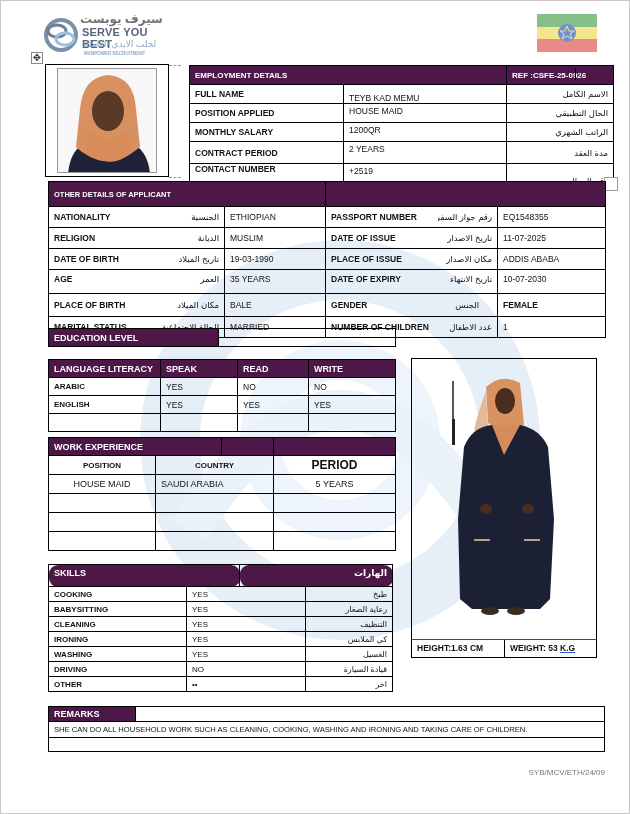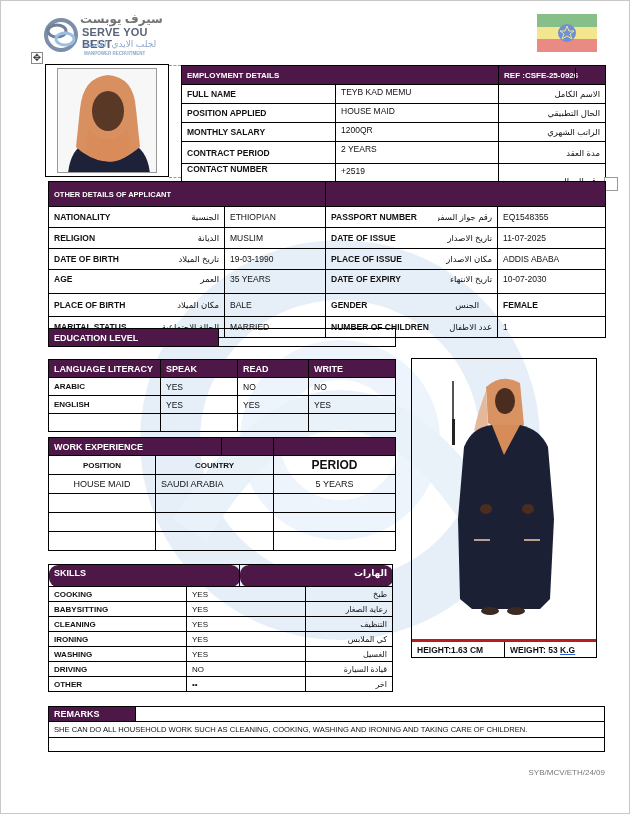--- a/index.html
+++ b/index.html
@@ -24,21 +24,21 @@
   .logo-en { position: absolute; left: 40px; top: 14px; font-size: 11px; color: #5a6478; font-weight: bold; letter-spacing: 0.2px; }
   .logo-ar2 { position: absolute; left: 42px; top: 27px; font-size: 9px; color: #8aa8cc; direction: rtl; }
   .logo-sub { position: absolute; left: 42px; top: 39px; font-size: 4.5px; color: #8aa8cc; font-weight: bold; }
   .move-handle { left: 31px; top: 52px; width: 12px; height: 12px; border: 1px solid #888; background: #fff; font-size: 10px; line-height: 10px; text-align: center; color: #333; }
 
   .flag { left: 537px; top: 14px; width: 60px; height: 38px; }
 
   .photo1 { left: 45px; top: 64px; width: 124px; height: 113px; border: 1px solid #000; padding: 3px 11px; }
   .photo1-inner { width: 100%; height: 100%; border: 1px solid #999; background: #f4f4f4; position: relative; overflow: hidden; }
 
-  .emp { left: 181px; top: 65px; width: 424px; }
+  .emp { left: 189px; top: 65px; width: 424px; }
   .emp td { height: 19px; }
   .emp .hdr td { height: 19px; font-size: 8px; }
 
   .other { left: 48px; top: 181px; width: 557px; }
   .other td { height: 21px; }
   .other .hdr td { height: 25px; font-size: 7.5px; }
 
   .edu { left: 48px; top: 328px; width: 347px; }
   .edu td { height: 18px; font-size: 9px; }
 
@@ -49,21 +49,21 @@
   .work { left: 48px; top: 437px; width: 347px; }
   .work td { height: 19px; }
   .work .hdr td { font-size: 9px; height: 18px; }
 
   .skills { left: 48px; top: 564px; width: 344px; }
   .skills td { height: 15px; font-size: 8px; }
   .skills .hdr td { height: 22px; font-size: 9px; border-radius: 9px; }
 
   .photo2 { left: 411px; top: 358px; width: 186px; height: 300px; border: 1px solid #000; }
   .photo2 .img { position: absolute; left: 0; top: 0; width: 184px; height: 280px; overflow: hidden; }
-  .photo2 .meas { position: absolute; left: 0; bottom: 0; width: 184px; height: 18px; border-top: 3px solid #b91c1c; display: flex; }
+  .photo2 .meas { position: absolute; left: 0; bottom: 0; width: 184px; height: 18px; border-top: 1px solid #b91c1c; display: flex; }
   .photo2 .meas div { font-size: 8.5px; font-weight: bold; line-height: 17px; padding-left: 5px; }
   .u { text-decoration: underline; text-decoration-color: #2a5bd7; }
 
   .remarks { left: 48px; top: 706px; width: 556px; }
   .remarks td { height: 15px; font-size: 8px; }
 
   .footer-code { right: 25px; top: 768px; font-size: 8px; color: #777; }
   .side-box { left: 604px; top: 177px; width: 14px; height: 14px; border: 1px solid #999; background: #fff; }
   .dash-line { left: 169px; top: 65px; width: 12px; height: 0; border-top: 1px dashed #999; }
   .dash-line2 { left: 169px; top: 177px; width: 12px; height: 0; border-top: 1px dashed #999; }
@@ -121,21 +121,21 @@
       <col style="width:163px">
       <col style="width:107px">
     </colgroup>
   <tbody>
       <tr class="hdr">
     <td colspan="2">EMPLOYMENT DETAILS</td>
     <td>REF :CSFE-25-0926</td>
   </tr>
   <tr>
     <td class="b">FULL NAME</td>
-    <td style="vertical-align:top;padding-top:2px;margin-top:46px;">TEYB KAD MEMU</td>
+    <td style="vertical-align:top;padding-top:8px;margin-top:46px;">TEYB KAD MEMU</td>
     <td class="rtl">الاسم الكامل</td>
   </tr>
   <tr>
     <td class="b">POSITION APPLIED</td>
     <td style="vertical-align:top;padding-top:2px;">HOUSE MAID</td>
     <td class="rtl">الحال التطبيقي</td>
   </tr>
   <tr>
     <td class="b">MONTHLY SALARY</td>
     <td style="vertical-align:top;padding-top:2px;">1200QR</td>

